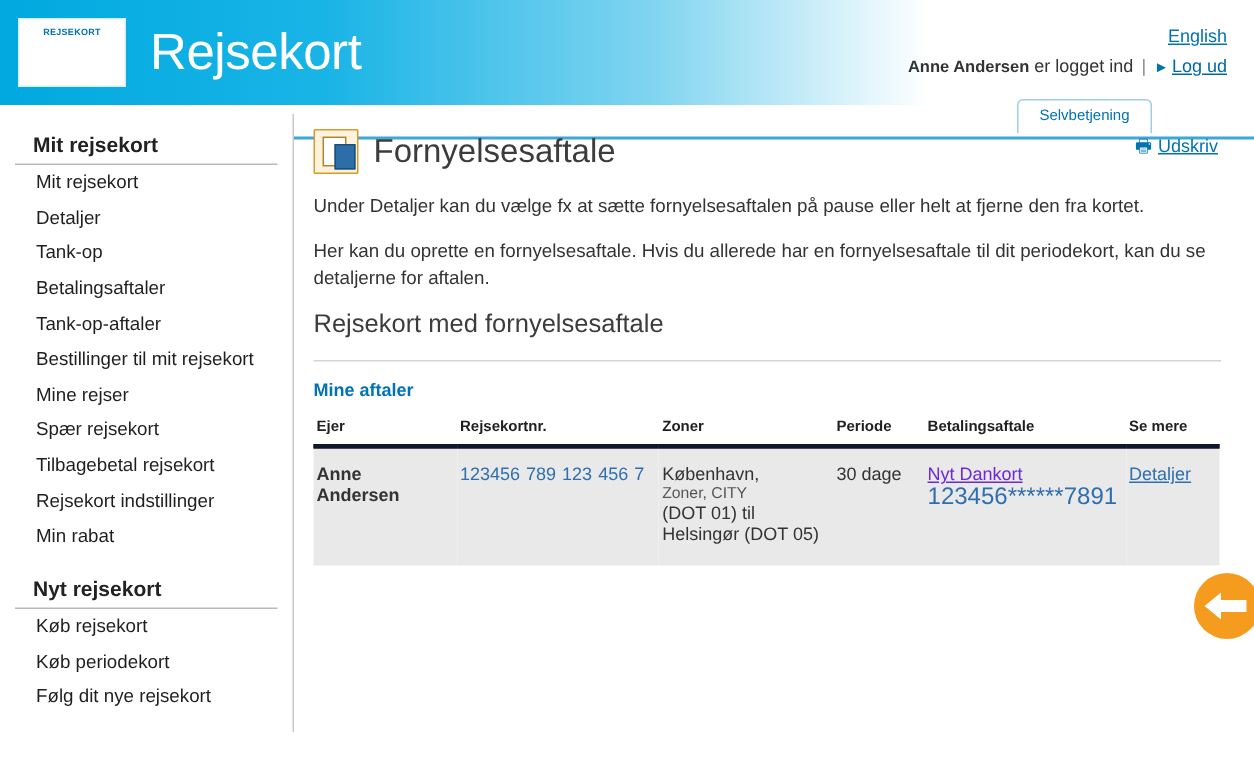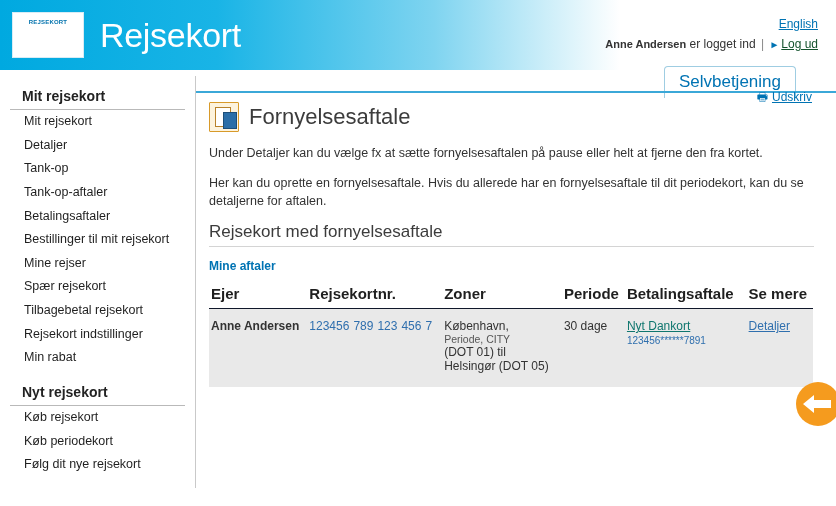--- a/index.html
+++ b/index.html
@@ -79,47 +79,47 @@
     color: #333;
     white-space: nowrap;
   }
   .login-bar .user-name {
     font-weight: bold;
     color: #333;
     font-size: 11px;
   }
   .login-bar .sep { color: #888; margin: 0 2px; }
   .logout-link {
-    color: #14532d;
+    color: #0369a1;
     text-decoration: underline;
     cursor: pointer;
   }
   .logout-arrow {
     display: inline-block;
     color: #0073b3;
     font-size: 10px;
     margin-right: 2px;
   }
 
   
   .tabrow {
     position: absolute;
     left: 0; top: 66px;
     width: 836px; height: 26px;
   }
   .tab {
     position: absolute;
-    right: 40px; top: 0;
+    right: 68px; top: 0;
     padding: 5px 14px 6px 14px;
     border: 1px solid #9fcde2;
     border-bottom: none;
     border-radius: 4px 4px 0 0;
     background: #ffffff;
     color: #0073b3;
-    font-size: 17px;
+    font-size: 10px;
     cursor: pointer;
   }
   .blue-rule {
     position: absolute;
     left: 0; top: 91px;
     width: 836px; height: 2px;
     background: #3ba8d8;
   }
 
   
@@ -175,21 +175,21 @@
     margin-right: 4px;
     color: #0073b3;
     text-decoration: none;
     font-size: 12px;
   }
 
   .page-head {
     display: flex;
     align-items: center;
     gap: 10px;
-    margin: 16px 0 12px 0;
+    margin: 0 0 12px 0;
   }
   .page-icon {
     width: 30px; height: 30px;
     border: 1px solid #d89a2a;
     background: #fdf3dd;
     position: relative;
     border-radius: 1px;
     flex: 0 0 auto;
   }
   .page-icon:before {
@@ -219,66 +219,66 @@
     color: #333;
     line-height: 1.45;
     margin: 0 0 12px 0;
     max-width: 608px;
   }
   .section-title {
     font-size: 17px;
     color: #3c3c3c;
     font-weight: normal;
     margin: 4px 0 10px 0;
-    padding-bottom: 4px;
+    padding-bottom: 14px;
     border-bottom: 1px solid #d4d4d4;
     max-width: 608px;
   }
   .sub-title {
     font-size: 12px;
     color: #0073b3;
     font-weight: bold;
     margin: 12px 0 10px 0;
   }
 
   
   table.agreements {
     border-collapse: collapse;
     width: 604px;
     font-size: 12px;
   }
   table.agreements th {
     text-align: left;
-    font-size: 15px;
+    font-size: 10px;
     font-weight: bold;
     color: #1f1f1f;
     padding: 2px 6px 6px 2px;
-    border-bottom: 1px solid #0f172a;
+    border-bottom: 3px solid #0f172a;
     vertical-align: bottom;
     white-space: nowrap;
   }
   table.agreements td {
     vertical-align: top;
     padding: 10px 6px 14px 2px;
     background: #e9e9e9;
     font-size: 12px;
     color: #333;
   }
   td.owner { font-weight: bold; font-size: 11.5px; }
   .card-num { color: #2f6fae; white-space: nowrap; }
   .card-num span { margin-right: 4px; }
   .zone-main { color: #333; }
   .zone-sub { font-size: 10.5px; color: #555; }
   .pay-link {
-    color: #0f766e;
+    color: #6d28d9;
     text-decoration: underline;
     cursor: pointer;
     display: block;
   }
-  .pay-num { color: #2f6fae; font-size: 10px; }
+  .pay-num { color: #2f6fae; font-size: 16px; }
   .detail-link {
     color: #2f6fae;
     text-decoration: underline;
     cursor: pointer;
   }
   td.period { white-space: nowrap; }
 
   
   .annot-arrow {
     position: absolute;
@@ -321,22 +321,22 @@
   </div>
   <div class="blue-rule"></div>
 
   <div class="body">
 
     <div class="sidebar">
       <div class="side-head first">Mit rejsekort</div>
       <div class="side-item">Mit rejsekort</div>
       <div class="side-item">Detaljer</div>
       <div class="side-item">Tank-op</div>
+      <div class="side-item">Betalingsaftaler</div>
       <div class="side-item">Tank-op-aftaler</div>
-      <div class="side-item">Betalingsaftaler</div>
       <div class="side-item">Bestillinger til mit rejsekort</div>
       <div class="side-item">Mine rejser</div>
       <div class="side-item">Spær rejsekort</div>
       <div class="side-item">Tilbagebetal rejsekort</div>
       <div class="side-item">Rejsekort indstillinger</div>
       <div class="side-item">Min rabat</div>
 
       <div class="side-gap"></div>
       <div class="side-head">Nyt rejsekort</div>
       <div class="side-item">Køb rejsekort</div>
@@ -372,21 +372,21 @@
           </tr>
         </thead>
         <tbody>
           <tr>
             <td class="owner">Anne Andersen</td>
             <td>
               <span class="card-num"><span>123456</span><span>789</span><span>123</span><span>456</span><span>7</span></span>
             </td>
             <td>
               <div class="zone-main">København,</div>
-              <div class="zone-sub">Periode, CITY</div>
+              <div class="zone-sub">Zoner, CITY</div>
               <div class="zone-main">(DOT 01) til</div>
               <div class="zone-main">Helsingør (DOT 05)</div>
             </td>
             <td class="period">30 dage</td>
             <td>
               <a class="pay-link">Nyt Dankort</a>
               <span class="pay-num">123456******7891</span>
             </td>
             <td>
               <a class="detail-link">Detaljer</a>

